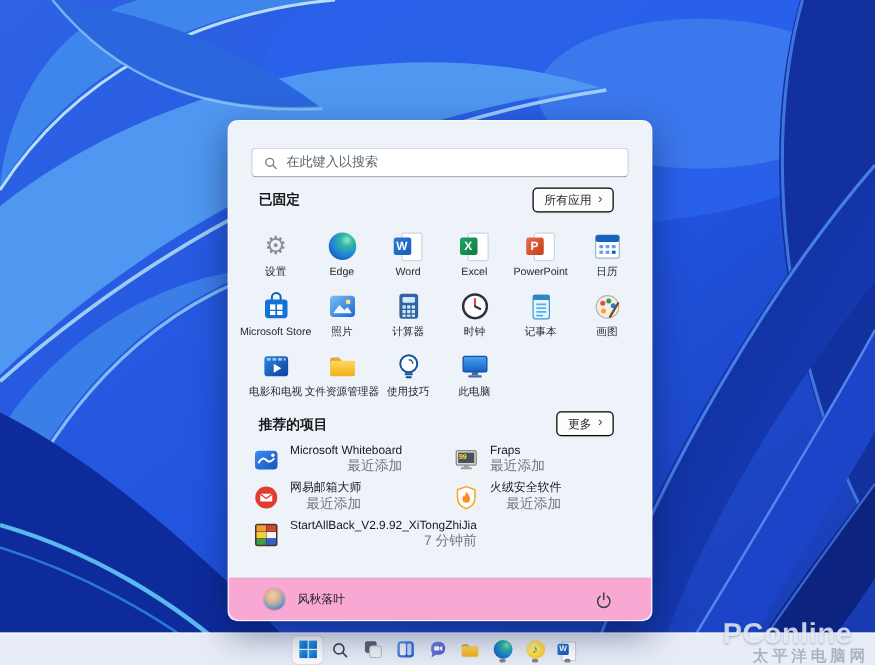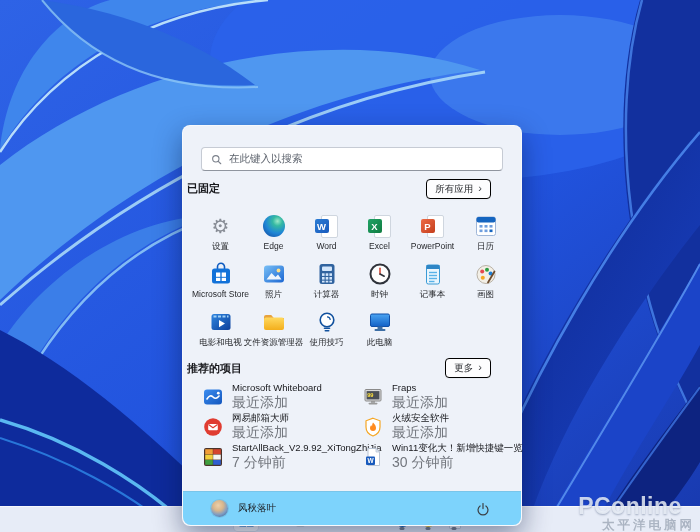--- a/index.html
+++ b/index.html
@@ -26,26 +26,26 @@
        color:#1f9e3c;font-size:9px;font-weight:bold;line-height:1;}
   .mini-office{position:relative;width:16px;height:16px;}
   .mini-office .pg{position:absolute;right:1px;top:1px;width:10px;height:14px;background:#fff;
                    border:1px solid #c9d2de;border-radius:1px;}
   .mini-office .tl{position:absolute;left:0;top:3.5px;width:9px;height:9px;border-radius:1.5px;
                    background:linear-gradient(135deg,#2b7cd3,#185abd);color:#fff;font-size:6.5px;
                    font-weight:bold;display:flex;align-items:center;justify-content:center;}
   
   #start-panel{position:absolute;left:182px;top:96px;width:340px;height:401px;z-index:5;
                background:#eef2f9;border:1px solid rgba(255,255,255,.5);border-radius:8px;
-               box-shadow:0 10px 28px rgba(4,18,60,.45);box-sizing:border-box;margin-top:29px;}
+               box-shadow:0 10px 28px rgba(4,18,60,.45);box-sizing:border-box;}
   #search-box{position:absolute;left:18px;right:18px;top:21px;height:24px;background:#fff;
               border:1px solid #c6cbd4;border-bottom-color:#8f959f;border-radius:4px;
               display:flex;align-items:center;gap:7px;padding:0 9px;box-sizing:border-box;}
   #search-box .ph{color:#5d636d;font-size:10.5px;}
-  .sec-head{position:absolute;left:4px;font-size:11px;font-weight:bold;color:#17181c;}
+  .sec-head{position:absolute;left:24px;font-size:11px;font-weight:bold;color:#17181c;}
   .pill-btn{position:absolute;right:30px;height:18px;background:#fdfdfe;border:1px solid #000000;
             border-radius:4px;display:flex;align-items:center;gap:5px;padding:0 8px;
             font-size:9.5px;color:#1f2125;box-shadow:0 1px 1px rgba(0,0,0,.04);}
   .pill-btn .chev{font-size:11px;line-height:1;color:#3a3d42;margin-top:-1px;}
   #app-grid{position:absolute;left:11px;top:84px;width:318px;display:grid;
             grid-template-columns:repeat(6,53px);grid-auto-rows:48px;}
   .tile{display:flex;flex-direction:column;align-items:center;padding-top:4px;border-radius:4px;}
   .tile .ic{width:24px;height:24px;display:flex;align-items:center;justify-content:center;}
   .tile .lbl{margin-top:3px;font-size:8.5px;color:#26282c;white-space:nowrap;}
   .glyph-gear{color:#888d96;font-size:20px;line-height:1;}
@@ -59,23 +59,23 @@
   .tl-word{background:linear-gradient(135deg,#2b7cd3,#185abd);}
   .tl-excel{background:linear-gradient(135deg,#21a366,#107c41);}
   .tl-ppt{background:linear-gradient(135deg,#ed6c47,#c43e1c);}
   
   #rec-grid{position:absolute;left:20px;top:256px;display:grid;
             grid-template-columns:160px 150px;grid-auto-rows:30px;}
   .rec{display:flex;align-items:center;gap:9px;border-radius:4px;}
   .ric{width:20px;height:20px;flex:0 0 20px;display:flex;align-items:center;justify-content:center;}
   .rtxt{display:flex;flex-direction:column;line-height:1.25;}
   .rt{font-size:9.5px;color:#17181c;white-space:nowrap;}
-  .rs{font-size:14px;color:#72767d;}
+  .rs{font-size:11px;color:#72767d;text-align:right;}
   
-  #user-bar{position:absolute;left:0;right:0;bottom:0;height:34px;background:#7dd3fc;
+  #user-bar{position:absolute;left:0;right:0;bottom:0;height:34px;background:#f9a8d4;
             border-top:1px solid rgba(100,110,130,.14);border-radius:0 0 8px 8px;
             display:flex;align-items:center;padding:0 26px 0 28px;box-sizing:border-box;gap:10px;}
   .avatar{width:17px;height:17px;border-radius:50%;
           background:radial-gradient(circle at 42% 32%,#ecd0ab 0%,#d8b68c 34%,#7d9cc4 62%,#33527f 100%);
           box-shadow:0 0 0 1px rgba(0,0,0,.08);}
   .uname{font-size:9.5px;color:#1c1d21;}
   #power-btn{margin-left:auto;width:24px;height:24px;border-radius:4px;
              display:flex;align-items:center;justify-content:center;}
   
   #watermark{position:absolute;right:5px;bottom:1px;z-index:6;text-align:center;line-height:1;
@@ -470,34 +470,20 @@
           <rect x="2.2" y="13" width="7.6" height="4.8" fill="#3f9e3f"></rect>
           <rect x="10.2" y="13" width="7.6" height="4.8" fill="#2f5fd0"></rect>
         </svg>
       </span>
       <span class="rtxt">
         <span class="rt">StartAllBack_V2.9.92_XiTongZhiJia</span>
         <span class="rs">7 分钟前</span>
       </span>
     </div>
 
-    <div class="rec">
-      <span class="ric">
-        <svg width="20" height="20" viewBox="0 0 20 20">
-          <path d="M5 1.5 h8 l3.5 3.5 v13.5 h-11.5 Z" fill="#ffffff" stroke="#b9c4d4" stroke-width="1"></path>
-          <path d="M13 1.5 v3.5 h3.5 Z" fill="#dfe7f2" stroke="#b9c4d4" stroke-width=".8"></path>
-          <rect x="3" y="9.5" width="9" height="8.5" rx="1" fill="#185abd"></rect>
-          <text x="7.5" y="16" font-size="6.5" font-weight="bold" fill="#ffffff" text-anchor="middle" font-family="Liberation Sans,sans-serif">W</text>
-        </svg>
-      </span>
-      <span class="rtxt">
-        <span class="rt">Win11变化大！新增快捷键一览</span>
-        <span class="rs">30 分钟前</span>
-      </span>
-    </div>
   </div>
 
   <div id="user-bar">
     <span class="avatar"></span>
     <span class="uname">风秋落叶</span>
     <span id="power-btn">
       <svg width="14" height="14" viewBox="0 0 15 15">
         <path d="M4.4 4.3 a5.3 5.3 0 1 0 6.2 0" fill="none" stroke="#3c4046" stroke-width="1.3" stroke-linecap="round"></path>
         <line x1="7.5" y1="1.6" x2="7.5" y2="7" stroke="#3c4046" stroke-width="1.3" stroke-linecap="round"></line>
       </svg>

